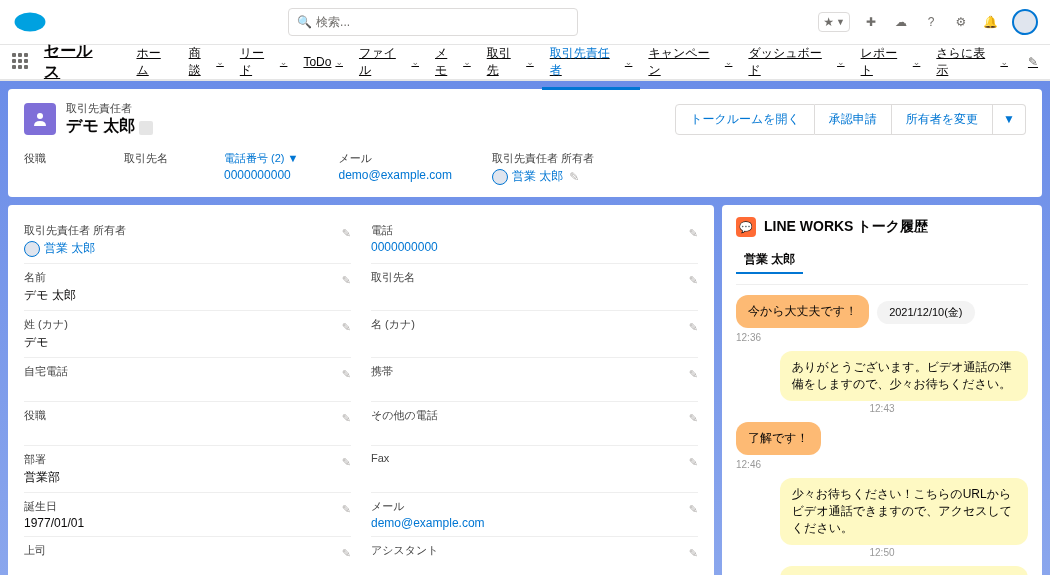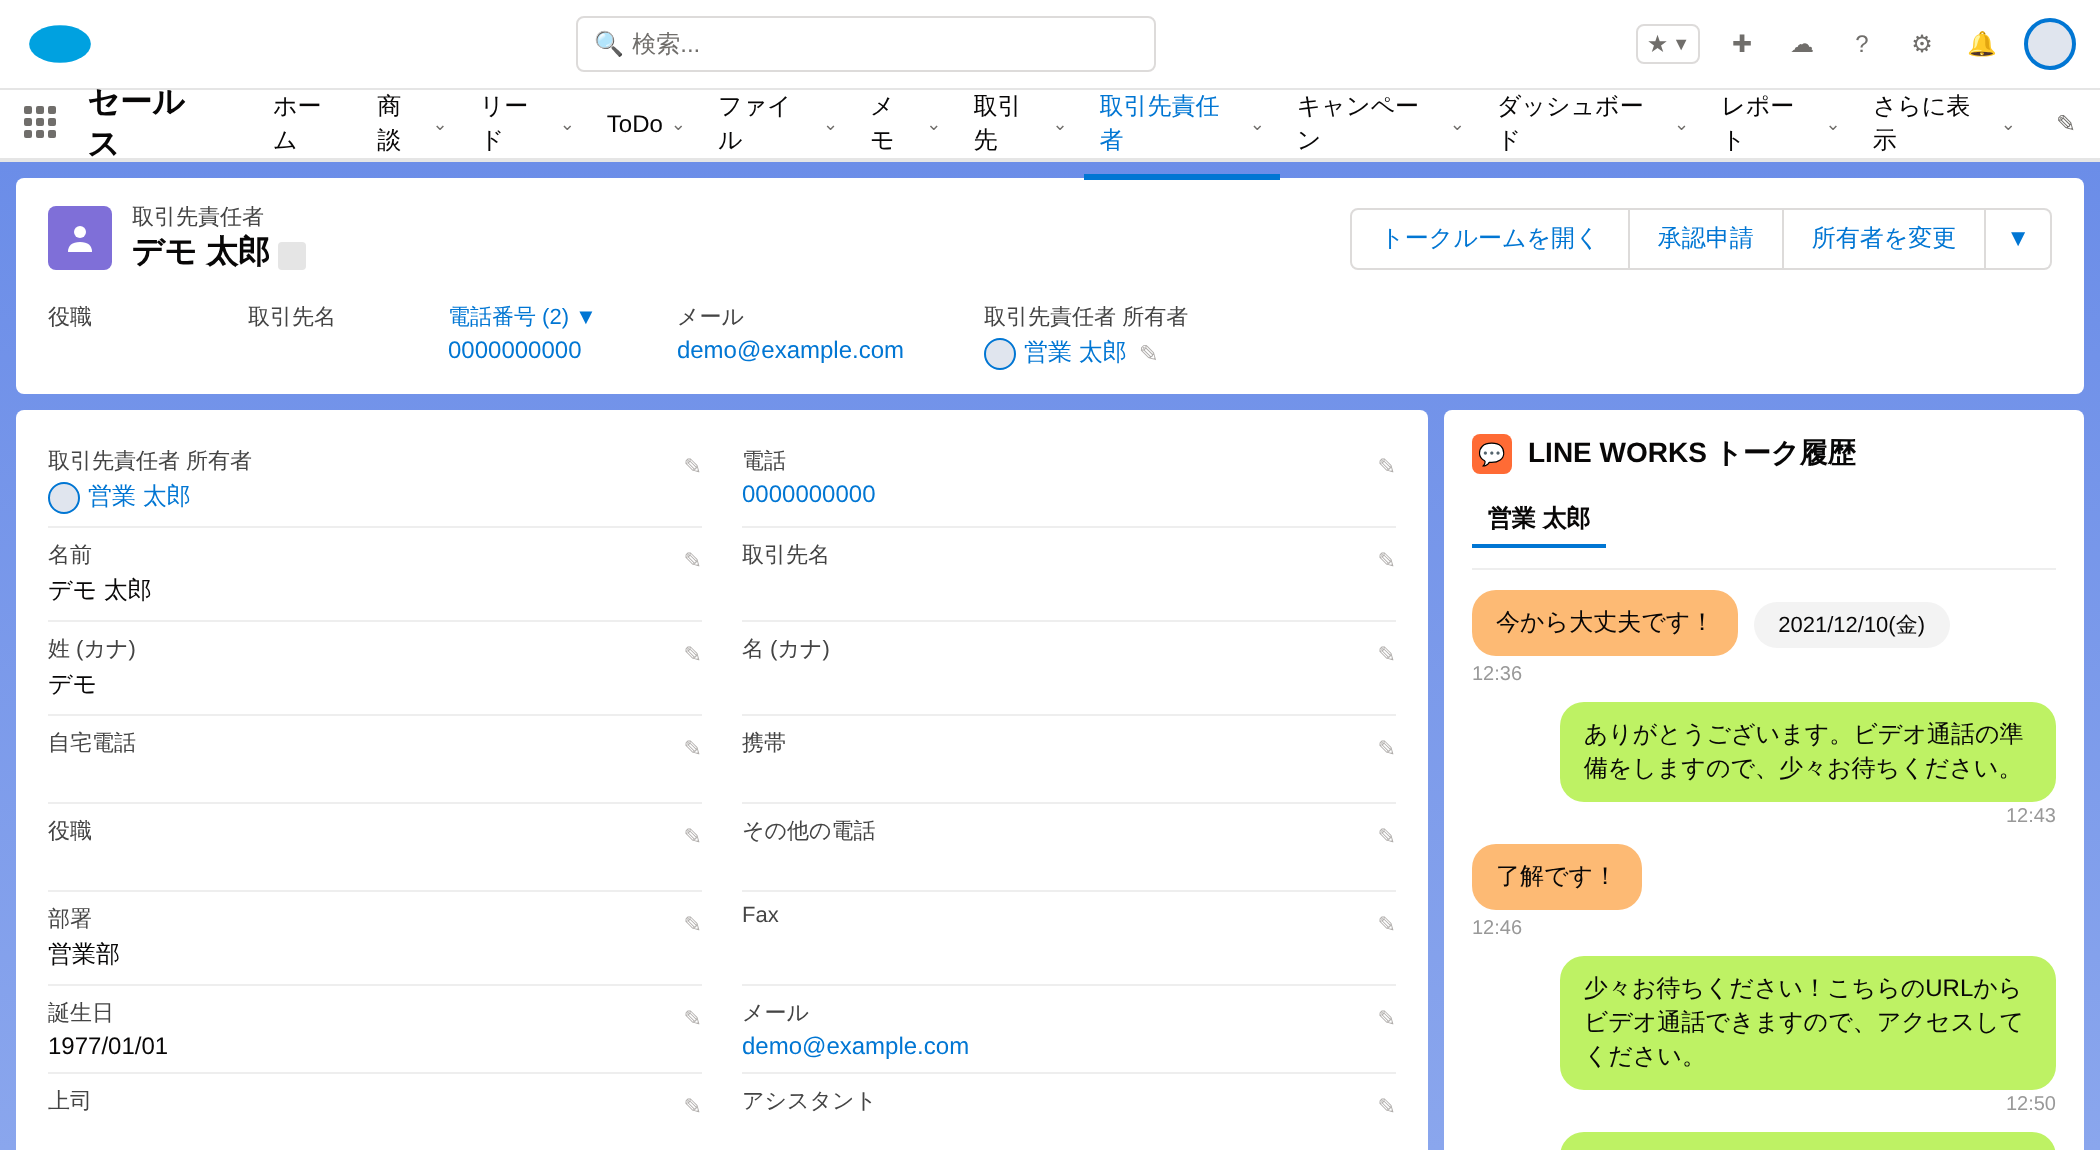--- a/index.html
+++ b/index.html
@@ -8,21 +8,21 @@
 .header { height: 45px; display: flex; align-items: center; padding: 0 12px; border-bottom: 1px solid #e5e5e5; background: #fff; }
 .logo { width: 36px; height: 24px; }
 .search-wrap { flex: 1; display: flex; justify-content: center; }
 .search-box { width: 290px; height: 28px; border: 1px solid #dddbda; border-radius: 4px; padding: 0 8px; display: flex; align-items: center; color: #706e6b; gap: 4px; }
 .header-icons { display: flex; align-items: center; gap: 12px; color: #706e6b; }
 .header-icons > * { cursor: pointer; }
 .icon-btn { width: 18px; height: 18px; display: flex; align-items: center; justify-content: center; }
 .star-btn { border: 1px solid #dddbda; border-radius: 4px; padding: 2px 4px; display: flex; align-items: center; }
 .avatar { width: 26px; height: 26px; border-radius: 50%; background: #e0e5ee; border: 2px solid #0176d3; }
 
-.nav-bar { height: 36px; display: flex; align-items: center; padding: 0 12px; background: #fff; border-bottom: 2px solid #e5e5e5; gap: 6px; }
+.nav-bar { height: 36px; display: flex; align-items: center; padding: 0 12px; background: #fff; border-bottom: 2px solid #e5e5e5; gap: 6px; text-decoration: underline; }
 .app-launcher { width: 18px; height: 18px; display: grid; grid-template-columns: repeat(3,4px); grid-template-rows: repeat(3,4px); gap: 2px; margin-right: 8px; cursor: pointer; }
 .app-launcher span { background: #706e6b; border-radius: 1px; }
 .app-name { font-size: 16px; font-weight: 700; margin-right: 14px; }
 .nav-item { padding: 8px 8px; font-size: 12px; color: #080707; display: flex; align-items: center; gap: 4px; cursor: pointer; }
 .nav-item.active { border-bottom: 3px solid #0176d3; color: #0176d3; margin-bottom: -2px; }
 .nav-chevron { font-size: 9px; color: #706e6b; }
 .nav-spacer { flex: 1; }
 .nav-edit { color: #706e6b; cursor: pointer; }
 
 .page-bg { background: linear-gradient(#6b8de8, #8aa6ed); padding: 8px; height: calc(575px - 81px); overflow: hidden; }
@@ -55,23 +55,23 @@
 .field-label { font-size: 11px; color: #444; margin-bottom: 2px; }
 .field-value { font-size: 12px; min-height: 14px; }
 .edit-icon { position: absolute; right: 0; top: 10px; color: #b0adab; font-size: 11px; cursor: pointer; }
 
 .chat-panel { width: 320px; background: #fff; border-radius: 4px; padding: 12px 14px; overflow-y: auto; }
 .chat-header { display: flex; align-items: center; gap: 8px; font-size: 14px; font-weight: 700; margin-bottom: 10px; }
 .chat-icon { width: 20px; height: 20px; background: #ff6b35; border-radius: 4px; display: flex; align-items: center; justify-content: center; color: #fff; font-size: 11px; }
 .chat-tab { border-bottom: 2px solid #0176d3; padding: 4px 8px; font-size: 12px; font-weight: 700; display: inline-block; margin-bottom: 10px; }
 .chat-divider { border-bottom: 1px solid #eee; margin-bottom: 10px; }
 .msg-left { background: #fdba74; border-radius: 12px; padding: 8px 12px; font-size: 12px; display: inline-block; max-width: 80%; margin-bottom: 2px; }
-.msg-right { background: #bef264; border-radius: 12px; padding: 8px 12px; font-size: 12px; max-width: 85%; margin-left: auto; margin-bottom: 2px; }
+.msg-right { background: #fef9c3; border-radius: 12px; padding: 8px 12px; font-size: 12px; max-width: 85%; margin-left: auto; margin-bottom: 2px; }
 .msg-time-left { font-size: 10px; color: #999; margin-bottom: 8px; }
-.msg-time-right { font-size: 10px; color: #999; text-align: right; margin-bottom: 8px; }
+.msg-time-right { font-size: 10px; color: #999; text-align: center; margin-bottom: 8px; }
 .date-chip { background: #f3f3f3; border-radius: 12px; padding: 4px 12px; font-size: 11px; display: inline-block; }
 .msg-row-left { margin-bottom: 2px; }
 .msg-row-date { display: flex; align-items: center; gap: 8px; margin-bottom: 2px; }
 .msg-link { color: #0176d3; }
 
 ::-webkit-scrollbar { width: 0; }
 </style>
 </head>
 <body>
 

